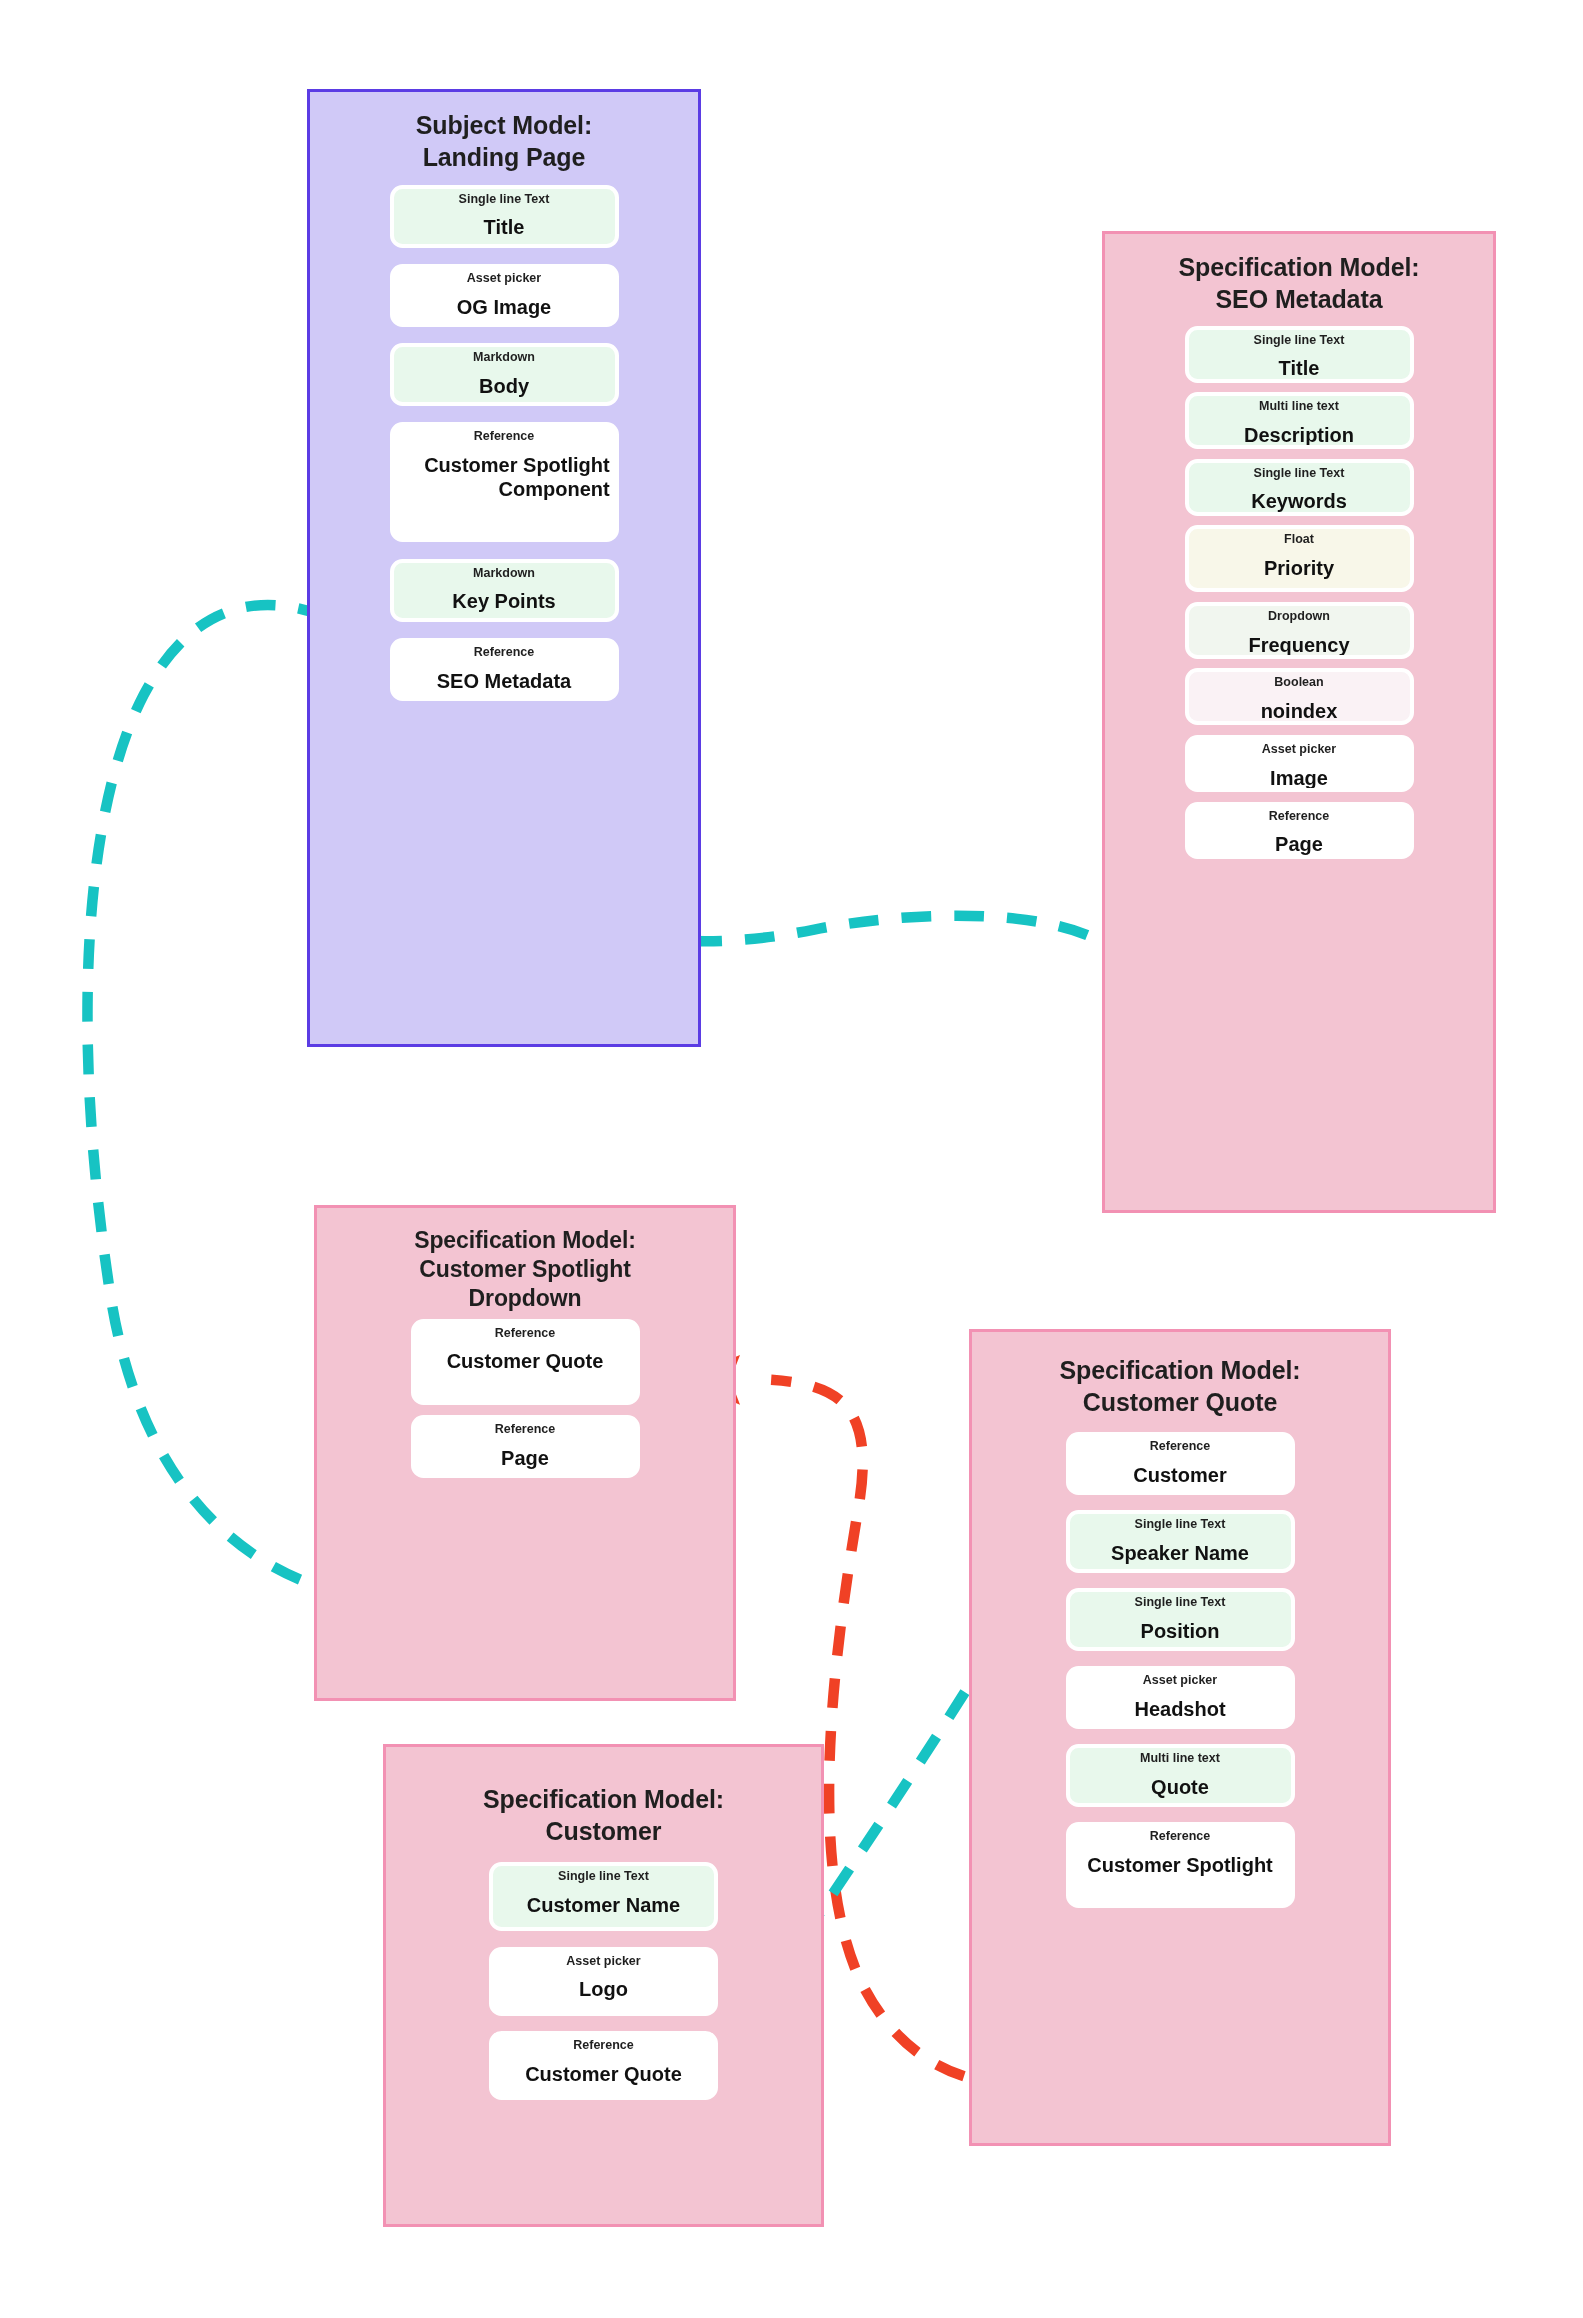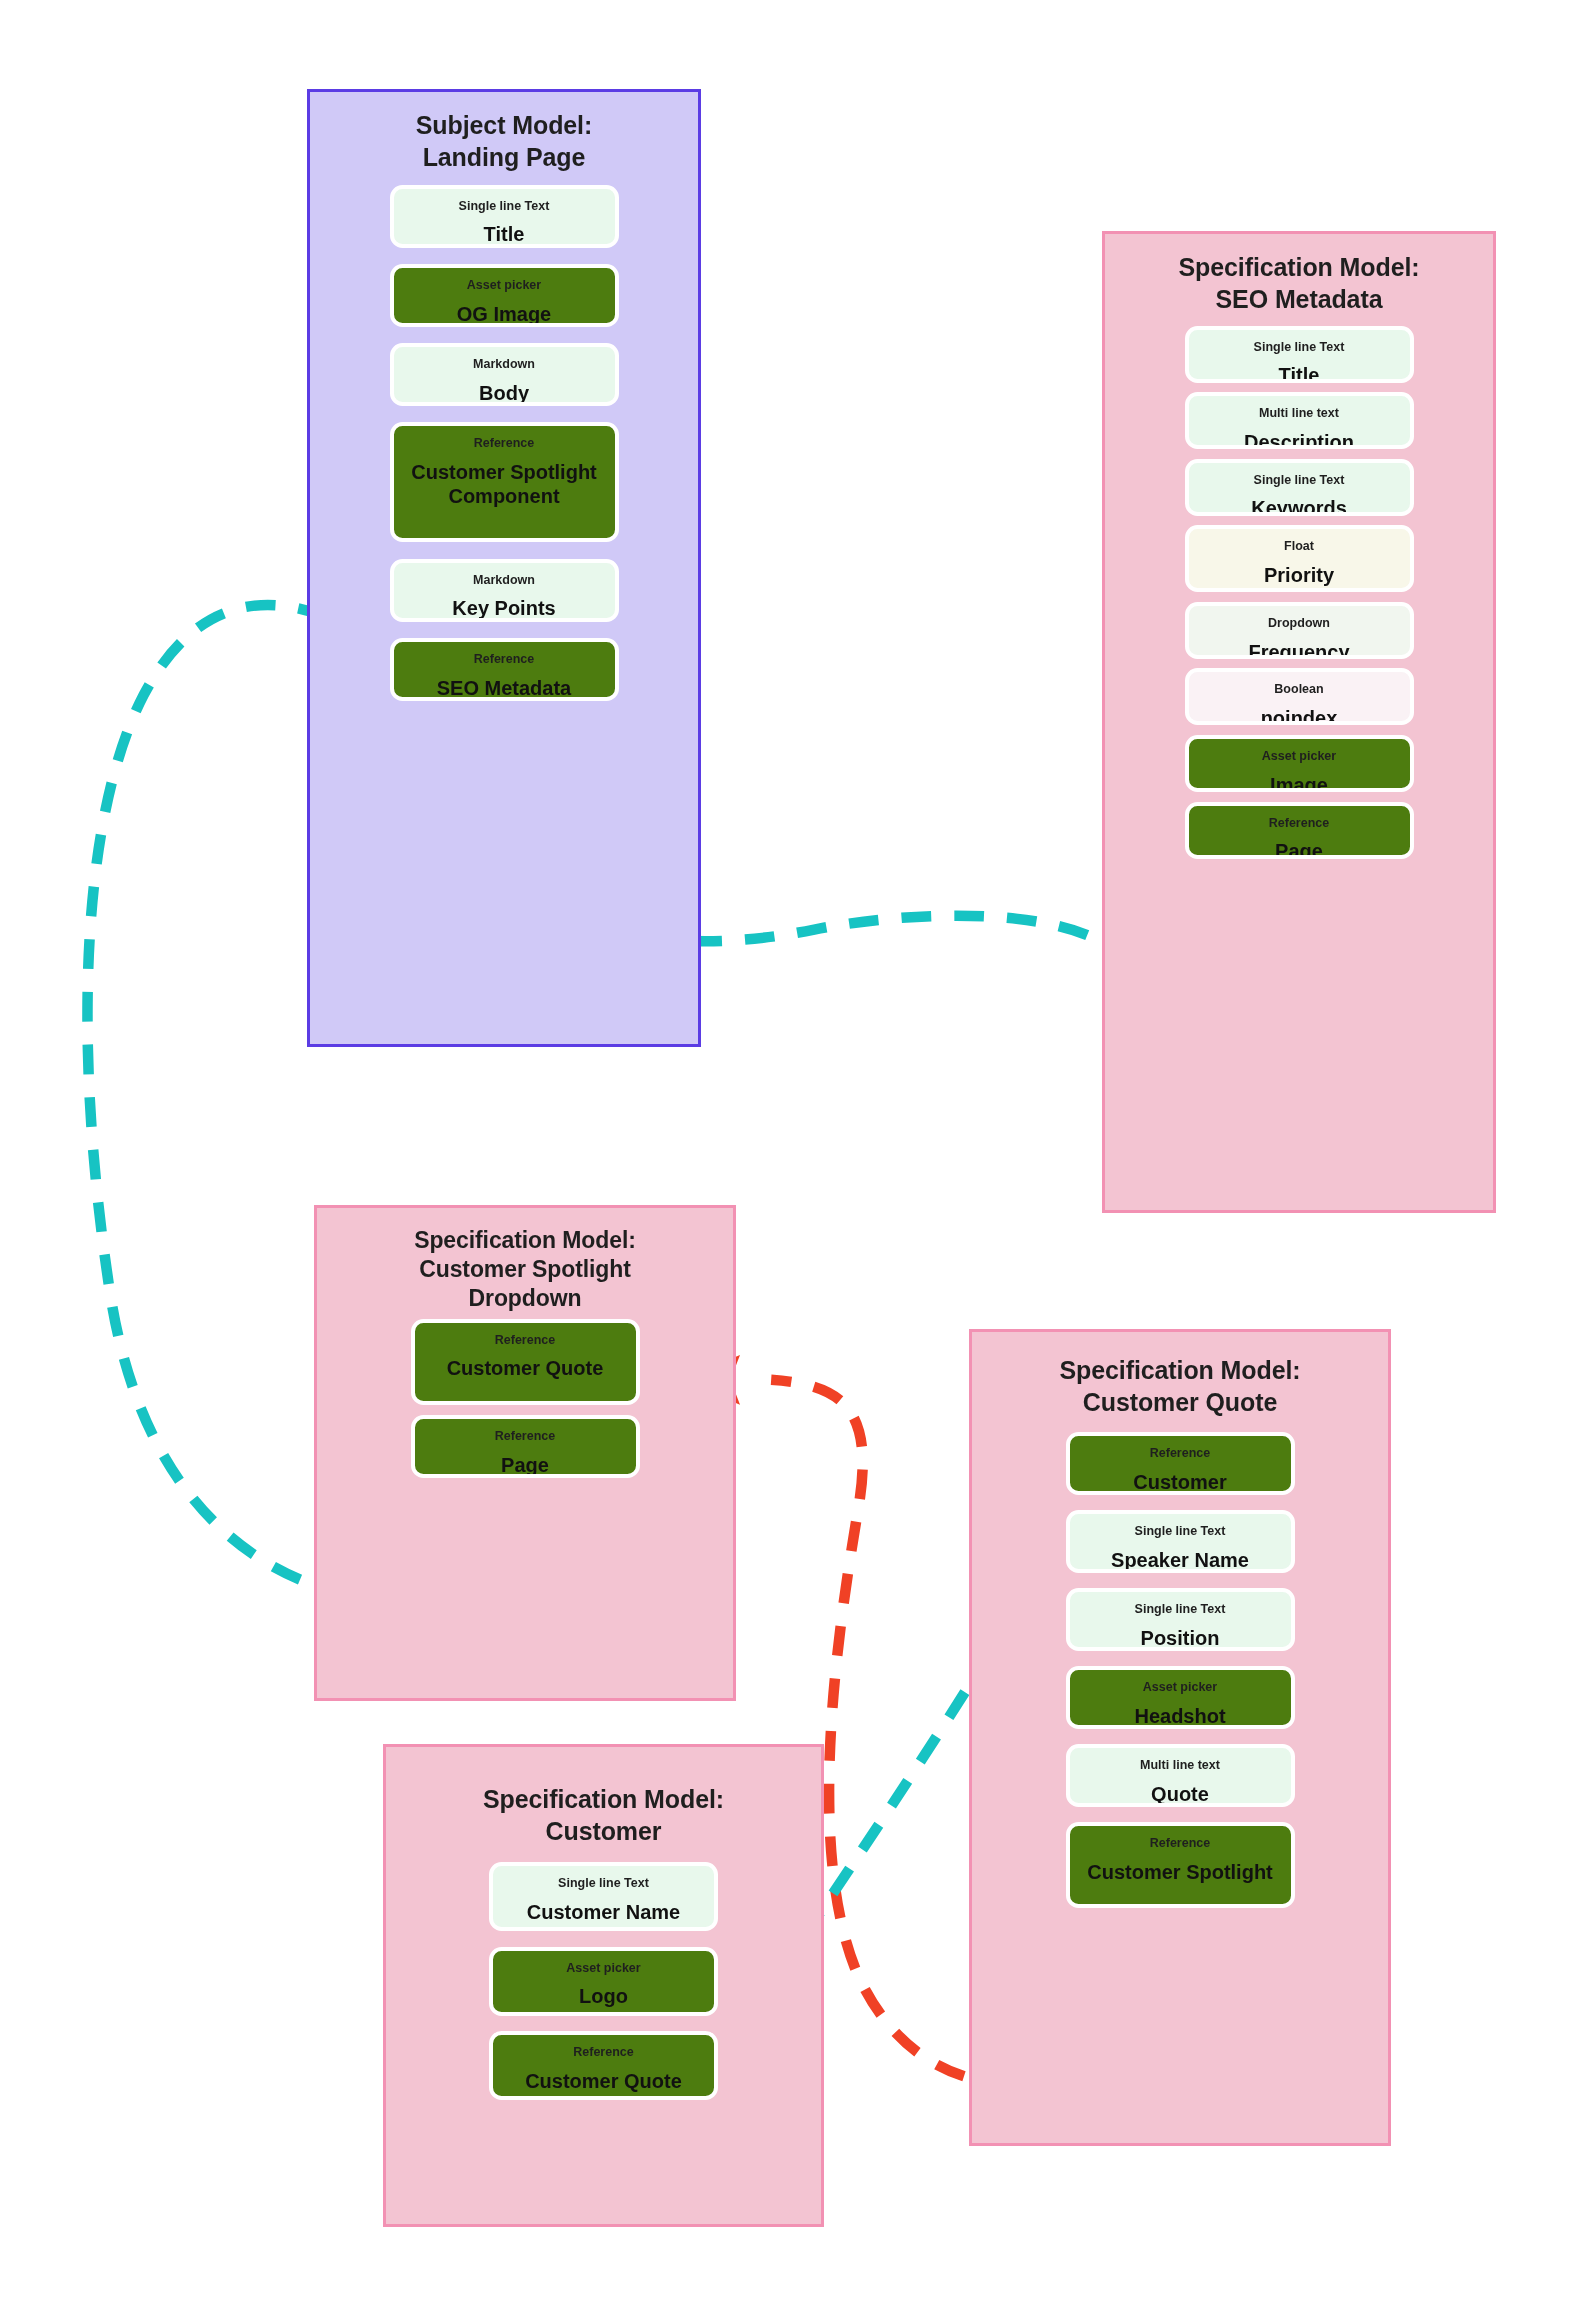--- a/index.html
+++ b/index.html
@@ -50,33 +50,33 @@
     align-items:center;
     justify-content:flex-start;
     text-align:center;
     overflow:hidden;
   }
   .field .ftype{
     font-size:12.5px;
     font-weight:bold;
     color:#1f1f1f;
     line-height:1.1;
-    margin-top:11px;
+    margin-top:4px;
   }
   .field .fname{
     font-size:20px;
     font-weight:bold;
     color:#111111;
     line-height:1.17;
     margin-top:10px;
     padding:0 4.8px;
   }
   
   .t-green{background:#e8f8ec;}
-  .t-grey{background:#4d7c0f;}
+  .t-grey{background:#ffffff;text-align:right;}
   .t-cream{background:#f8f7e9;}
   .t-mint{background:#f1f6ef;}
   .t-pinkwhite{background:#faf2f5;}
   .t-offwhite{background:#f7f4f2;}
 
   svg.edges{
     position:absolute;
     left:0;top:0;
     width:1583px;height:2319px;
     pointer-events:none;

